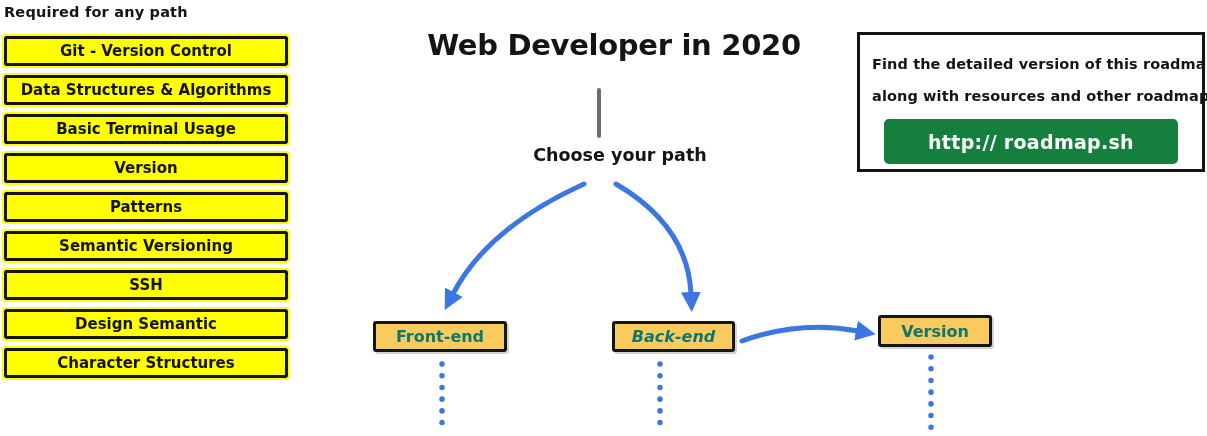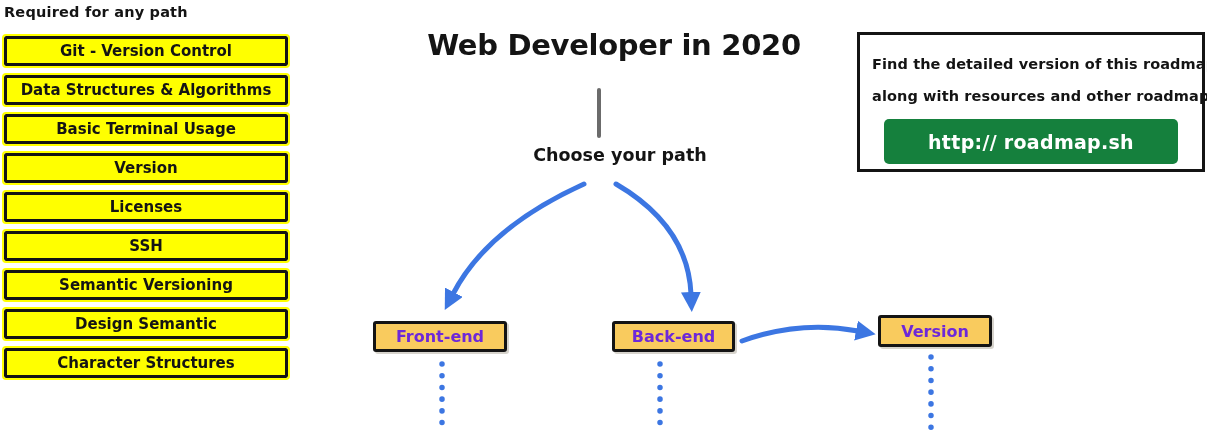--- a/index.html
+++ b/index.html
@@ -92,24 +92,24 @@
     position: absolute;
     background: #F9CB5E;
     border: 3px solid #141414;
     border-radius: 3px;
     box-shadow: 2px 2px 0 rgba(90, 80, 50, 0.25);
     display: flex;
     align-items: center;
     justify-content: center;
     font-size: 16px;
     font-weight: bold;
-    color: #6d28d9;
+    color: #0f766e;
   }
   .node-frontend { left: 373px; top: 321px; width: 134px; height: 31px; }
-  .node-backend  { left: 612px; top: 321px; width: 123px; height: 31px; }
+  .node-backend  { left: 612px; top: 321px; width: 123px; height: 31px; font-style: italic; }
   .node-devops   { left: 878px; top: 315px; width: 114px; height: 32px; }
 
   
   .info-box {
     position: absolute;
     left: 857px; top: 32px;
     width: 348px; height: 140px;
     background: #ffffff;
     border: 3px solid #141414;
     padding: 13px 12px 0 12px;
@@ -144,23 +144,23 @@
 <body>
 
 <div class="stage">
 
   <div class="left-title">Required for any path</div>
   <div class="left-list">
     <div class="req-box">Git - Version Control</div>
     <div class="req-box">Data Structures &amp; Algorithms</div>
     <div class="req-box">Basic Terminal Usage</div>
     <div class="req-box">Version</div>
-    <div class="req-box">Licenses</div>
+    <div class="req-box">Patterns</div>
+    <div class="req-box">Semantic Versioning</div>
     <div class="req-box">SSH</div>
-    <div class="req-box">Semantic Versioning</div>
     <div class="req-box">Design Semantic</div>
     <div class="req-box">Character Structures</div>
   </div>
 
   <div class="main-title">Web Developer in 2020</div>
   <div class="divider-line"></div>
   <div class="choose-label">Choose your path</div>
 
   <svg class="overlay" width="1207" height="436" viewBox="0 0 1207 436">
     <defs>

